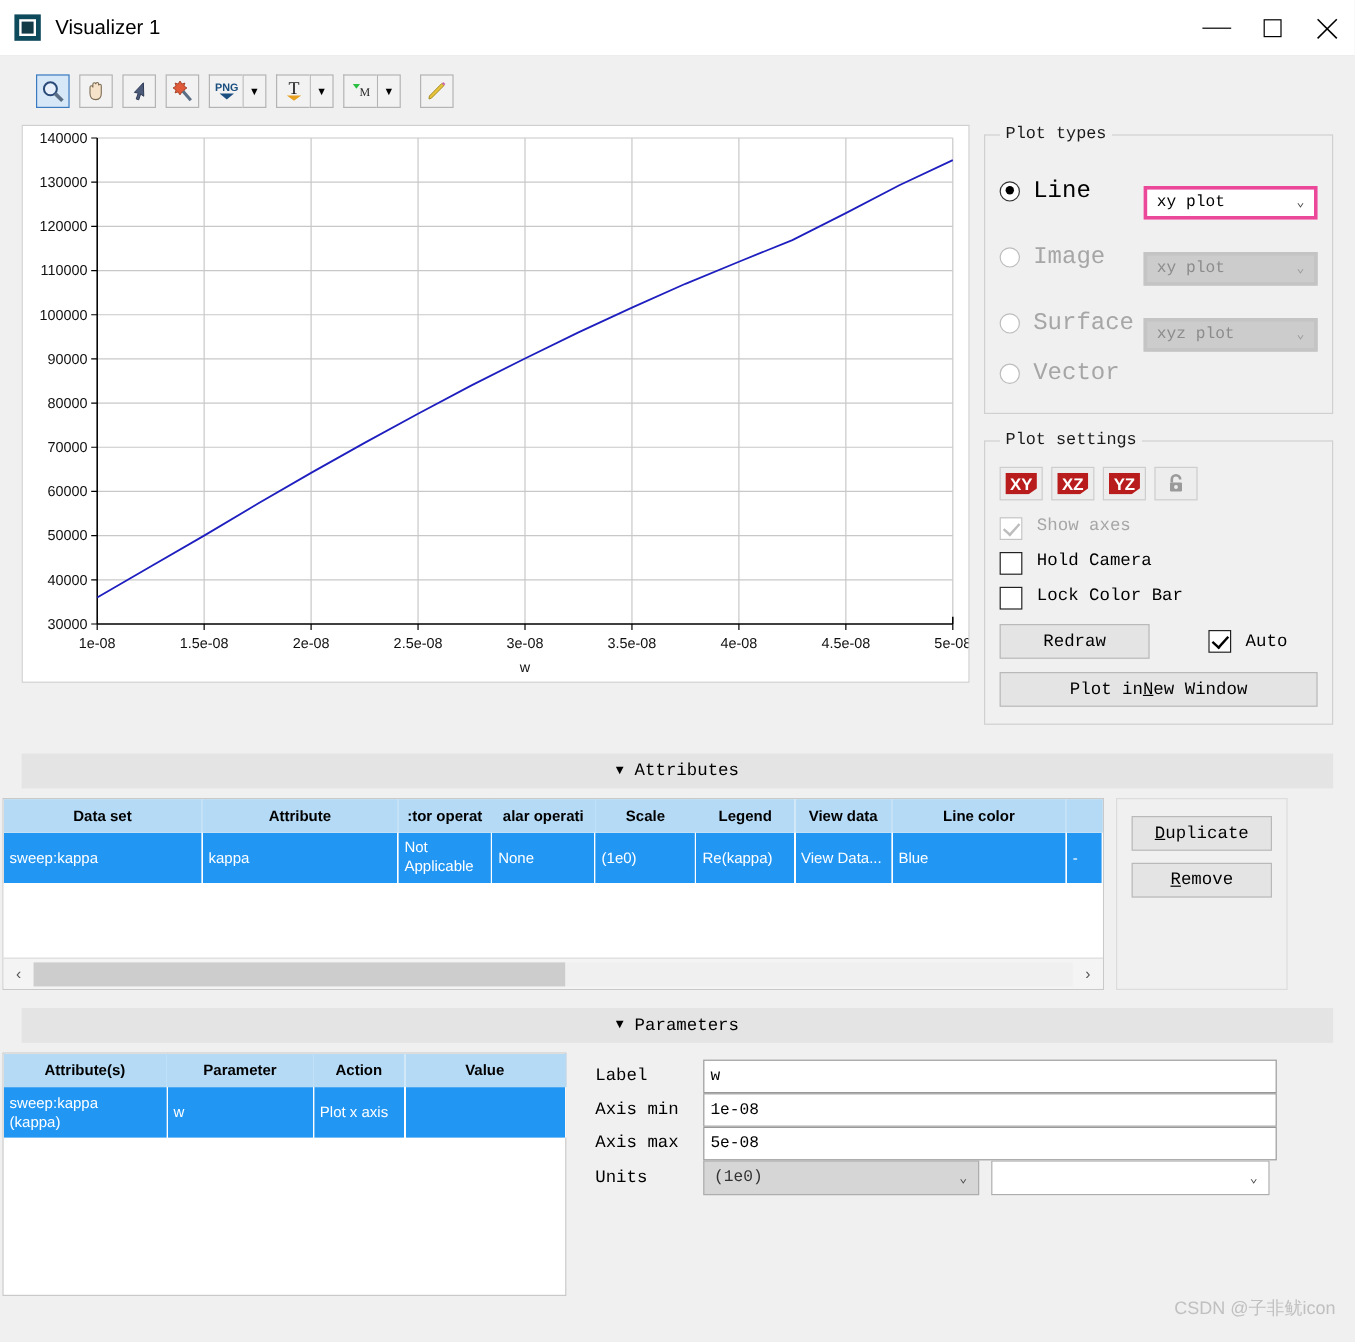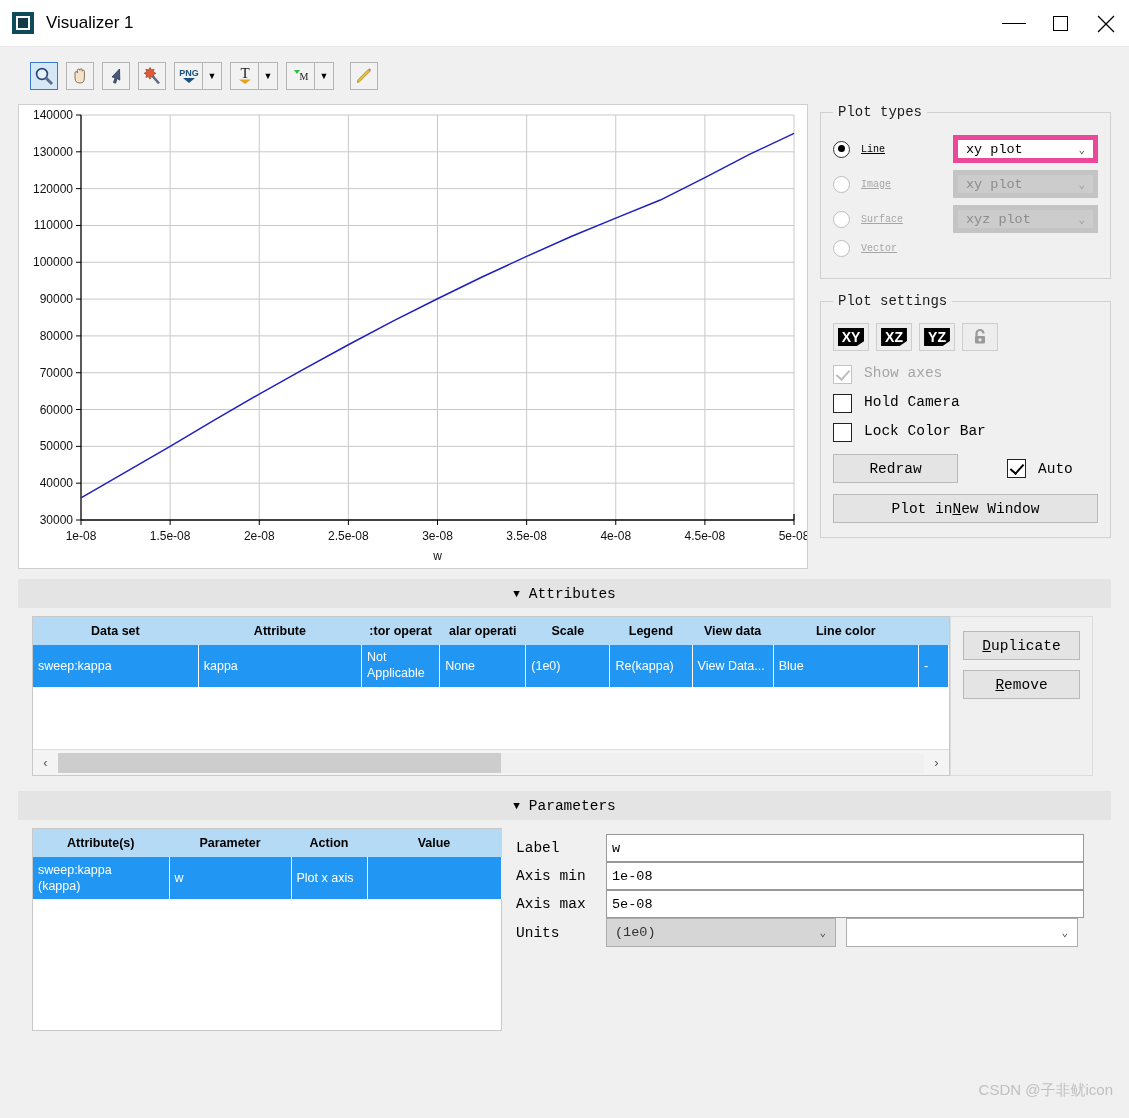--- a/index.html
+++ b/index.html
@@ -73,39 +73,39 @@
   .radio-row { display:flex; align-items:center; margin:7px 0; }
   .radio {
     width:17px; height:17px; border:1.5px solid #333; border-radius:50%;
     background:#fff; margin-right:11px; position:relative; flex:0 0 auto;
   }
   .radio.on::after {
     content:""; position:absolute; left:3.5px; top:3.5px; width:7px; height:7px;
     border-radius:50%; background:#000;
   }
   .radio.dis { border-color:#bdbdbd; }
-  .rlabel { font-family:"Liberation Mono", monospace; font-size:10px; width:92px;text-decoration:underline; }
+  .rlabel { font-family:"Liberation Mono", monospace; font-size:20px; width:92px; }
   .rlabel.dis { color:#a6a6a6; }
   .sel-box {
-    flex:1; height:28px; border:5px solid #ec4899; background:#fff;
+    flex:1; height:28px; border:3px solid #ec4899; background:#fff;
     display:flex; align-items:center; padding:0 8px;
-    font-family:"Liberation Mono", monospace; font-size:13.5px; position:relative;
+    font-family:"Liberation Mono", monospace; font-size:13.5px; position:relative;margin-top:20px;
   }
   .sel-box.dis { background:#cccccc; color:#8c8c8c; border-color:#c4c4c4; }
   .sel-box .chev { position:absolute; right:8px; font-size:11px; color:#444; }
   .sel-box.dis .chev { color:#9a9a9a; }
 
   .pbtn-row { display:flex; gap:7px; margin:6px 0 14px 0; }
   .pbtn {
     width:36px; height:28px; border:1px solid #cdcdcd; background:#ededed;
     display:flex; align-items:center; justify-content:center;
   }
   .pbtn .glyph {
     font-family:"Liberation Sans", sans-serif; font-weight:bold; font-size:14px;
-    color:#fff; background:#000000; padding:2px 4px; line-height:1;
+    color:#fff; background:#b91c1c; padding:2px 4px; line-height:1;
     clip-path:polygon(0 0, 100% 0, 100% 72%, 72% 100%, 0 100%);
   }
   .cb-row { display:flex; align-items:flex-start; margin:10px 0; }
   .cbox {
     width:19px; height:19px; border:1.6px solid #222; background:#fff;
     margin-right:12px; flex:0 0 auto; position:relative;
   }
   .cbox.dis { border-color:#c3c3c3; }
   .cbox.on::after {
     content:""; position:absolute; left:5px; top:1px; width:6px; height:11px;
@@ -123,21 +123,21 @@
 
   
   .sec-head {
     margin:10px 18px 0 18px; background:#e4e4e4; height:29px;
     display:flex; align-items:center; justify-content:center; gap:9px;
     font-family:"Liberation Mono", monospace; font-size:14.5px;
   }
   .tri { font-size:11px; }
 
   
-  .tbl-wrap { display:flex; gap:0; padding:8px 18px 0 32px; align-items:stretch; }
+  .tbl-wrap { display:flex; gap:10px; padding:8px 18px 0 2px; align-items:stretch; }
   .tbl-outer { background:#fff; border:1px solid #c9c9c9; }
   table.grid { border-collapse:collapse; table-layout:fixed; }
   table.grid th {
     background:#b4daf5; color:#000; font-weight:bold; font-size:12.5px;
     height:28px; text-align:center; border-right:1px solid #b4daf5;
     overflow:hidden; white-space:nowrap;
   }
   table.grid td {
     background:#2196f3; color:#fff; font-size:12.5px; height:42px;
     padding:0 5px; vertical-align:middle; border-right:1px solid #ffffff;

